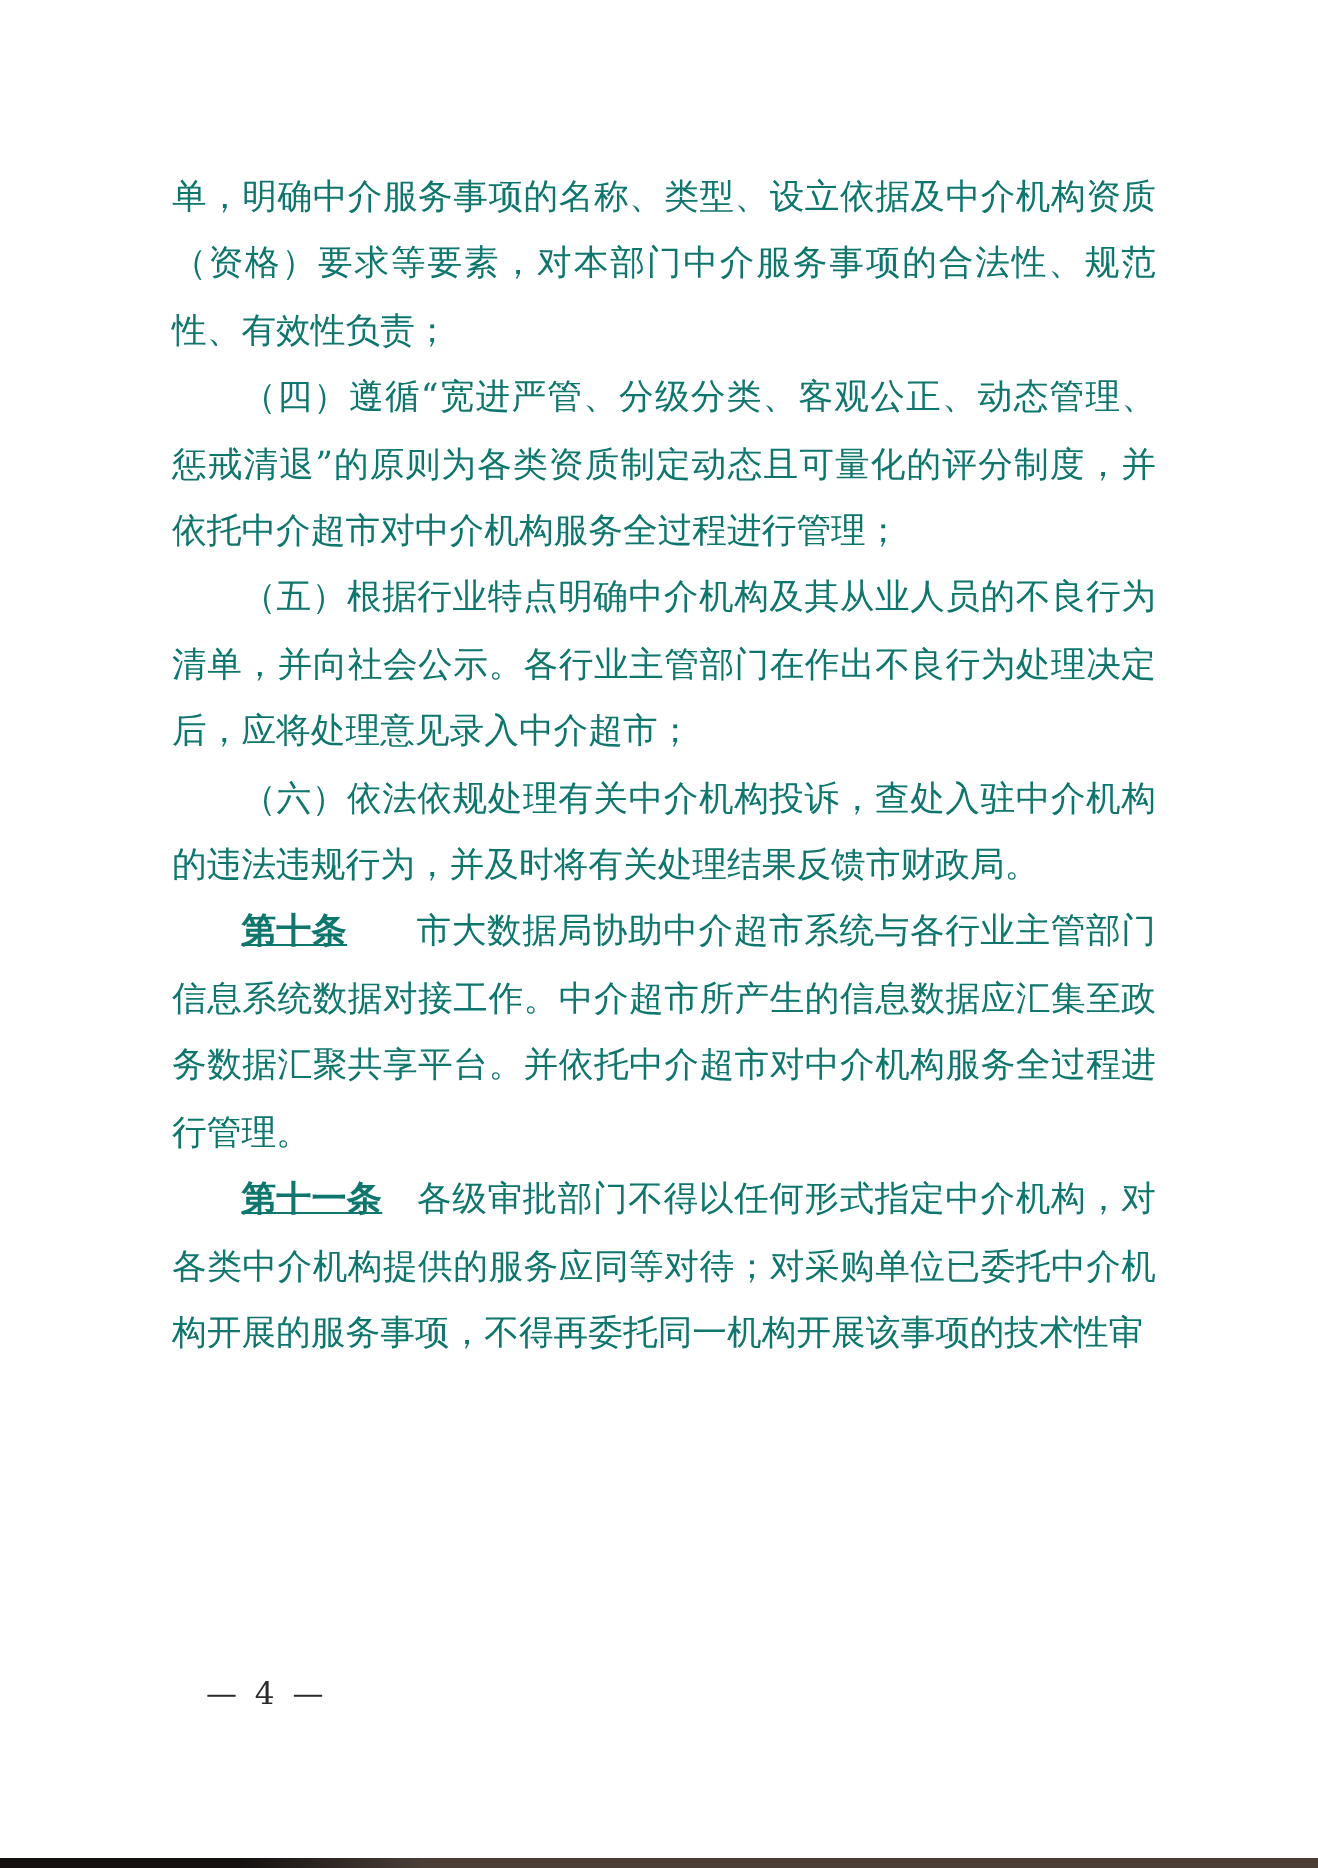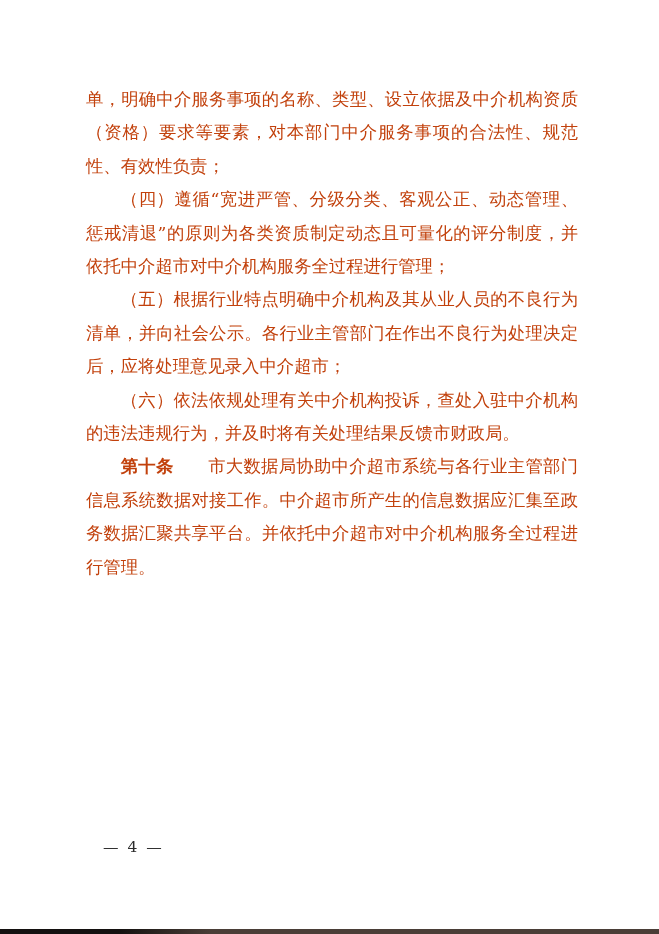--- a/index.html
+++ b/index.html
@@ -9,30 +9,30 @@
     height: 934px;
     background: #ffffff;
     overflow: hidden;
     font-family: "DejaVu Serif", "Liberation Serif", serif;
   }
   .text-block {
     position: absolute;
     left: 86px;
     top: 83px;
     width: 492px;
-    color: #c2410c;
+    color: #0f766e;
     font-size: 17.35px;
     line-height: 33.4px;
     text-align: justify;
     text-justify: inter-character;
     word-break: normal;
   }
   .para { margin: 0; padding: 0; }
   .para.indent { text-indent: 2em; }
-  .clause-num { font-weight: bold; }
+  .clause-num { font-weight: bold; text-decoration: underline; }
   .gap1 { margin-right: 1em; }
   .gap2 { margin-right: 2em; }
   .page-number {
     position: absolute;
     left: 103px;
     top: 838px;
     font-size: 15.5px;
     letter-spacing: 2px;
     color: #2b2b2b;
     white-space: pre;
@@ -48,16 +48,17 @@
 </head>
 <body>
 
 <div class="page">
   <div class="text-block">
       <p class="para"><span>单，明确中介服务事项的名称、类型、设立依据及中介机构资质（资格）要求等要素，对本部门中介服务事项的合法性、规范性、有效性负责；</span></p>
       <p class="para indent"><span>（四）遵循“宽进严管、分级分类、客观公正、动态管理、惩戒清退”的原则为各类资质制定动态且可量化的评分制度，并依托中介超市对中介机构服务全过程进行管理；</span></p>
       <p class="para indent"><span>（五）根据行业特点明确中介机构及其从业人员的不良行为清单，并向社会公示。各行业主管部门在作出不良行为处理决定后，应将处理意见录入中介超市；</span></p>
       <p class="para indent"><span>（六）依法依规处理有关中介机构投诉，查处入驻中介机构的违法违规行为，并及时将有关处理结果反馈市财政局。</span></p>
       <p class="para indent"><span class="clause-num gap2">第十条</span><span>市大数据局协助中介超市系统与各行业主管部门信息系统数据对接工作。中介超市所产生的信息数据应汇集至政务数据汇聚共享平台。并依托中介超市对中介机构服务全过程进行管理。</span></p>
+      <p class="para indent"><span class="clause-num gap1">第十一条</span><span>各级审批部门不得以任何形式指定中介机构，对各类中介机构提供的服务应同等对待；对采购单位已委托中介机构开展的服务事项，不得再委托同一机构开展该事项的技术性审</span></p>
     </div>
   <div class="page-number">— 4 —</div>
   <div class="scan-bar" style="background: linear-gradient(90deg, rgb(20, 17, 16) 0%, rgb(20, 17, 16) 18%, rgb(74, 62, 55) 32%, rgb(74, 62, 55) 100%);"></div>
 </div>
 
 </body></html>

